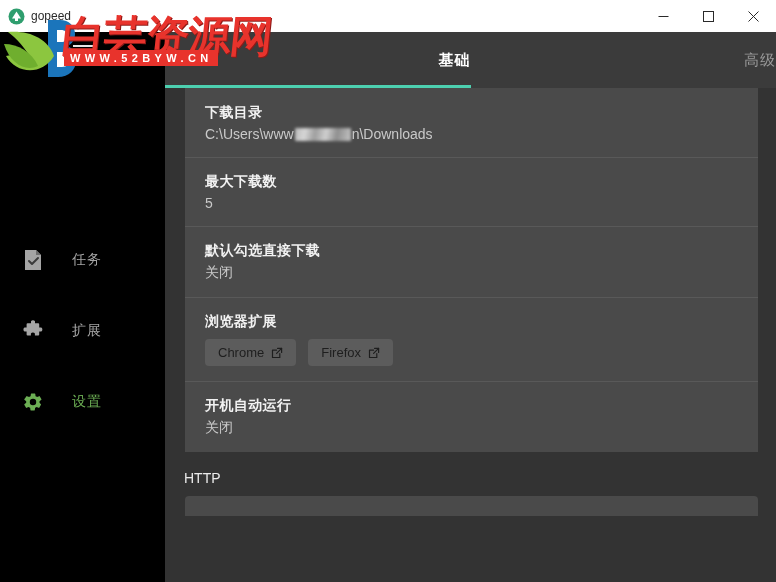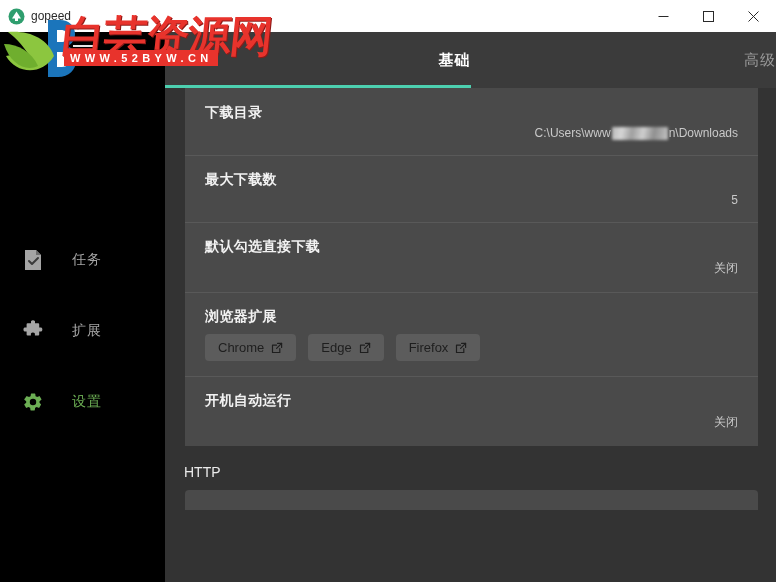--- a/index.html
+++ b/index.html
@@ -196,26 +196,25 @@
     background: #595959;
   }
   .row-title {
     font-size: 14px;
     color: #f2f2f2;
     font-weight: bold;
     letter-spacing: .4px;
     margin-bottom: 4px;
   }
   .row-value {
-    font-size: 12px;
+    font-size: 14px;
     color: #c9c9c9;
     display: flex;
     align-items: center;
     white-space: nowrap;
-    justify-content: flex-end;
   }
   .redact {
     display: inline-block;
     width: 56px;
     height: 13px;
     margin: 0 1px;
     vertical-align: middle;
     background: linear-gradient(100deg,#b9b9b9 0%,#d6d6d6 18%,#9e9e9e 36%,#cfcfcf 55%,#8f8f8f 74%,#c4c4c4 100%);
     filter: blur(1.6px);
     border-radius: 1px;
@@ -398,30 +397,20 @@
         <div class="row">
           <div class="row-title">默认勾选直接下载</div>
           <div class="row-value">关闭</div>
         </div>
 
         <div class="row">
           <div class="row-title">浏览器扩展</div>
           <div class="btn-row">
             <div class="ext-btn">
               <span>Chrome</span>
-              <span>
-                <svg width="12" height="12" viewBox="0 0 12 12">
-                  <path d="M1.5 3.2 h4 M1.5 3.2 v7.3 h7.3 v-4" fill="none" stroke="currentColor" stroke-width="1.2" stroke-linecap="round" stroke-linejoin="round"></path>
-                  <path d="M6.6 1.4 h4 v4" fill="none" stroke="currentColor" stroke-width="1.2" stroke-linecap="round" stroke-linejoin="round"></path>
-                  <path d="M10.6 1.4 L5.6 6.4" fill="none" stroke="currentColor" stroke-width="1.2" stroke-linecap="round"></path>
-                </svg>
-              </span>
-            </div>
-            <div class="ext-btn">
-              <span>Edge</span>
               <span>
                 <svg width="12" height="12" viewBox="0 0 12 12">
                   <path d="M1.5 3.2 h4 M1.5 3.2 v7.3 h7.3 v-4" fill="none" stroke="currentColor" stroke-width="1.2" stroke-linecap="round" stroke-linejoin="round"></path>
                   <path d="M6.6 1.4 h4 v4" fill="none" stroke="currentColor" stroke-width="1.2" stroke-linecap="round" stroke-linejoin="round"></path>
                   <path d="M10.6 1.4 L5.6 6.4" fill="none" stroke="currentColor" stroke-width="1.2" stroke-linecap="round"></path>
                 </svg>
               </span>
             </div>
             <div class="ext-btn">
               <span>Firefox</span>

